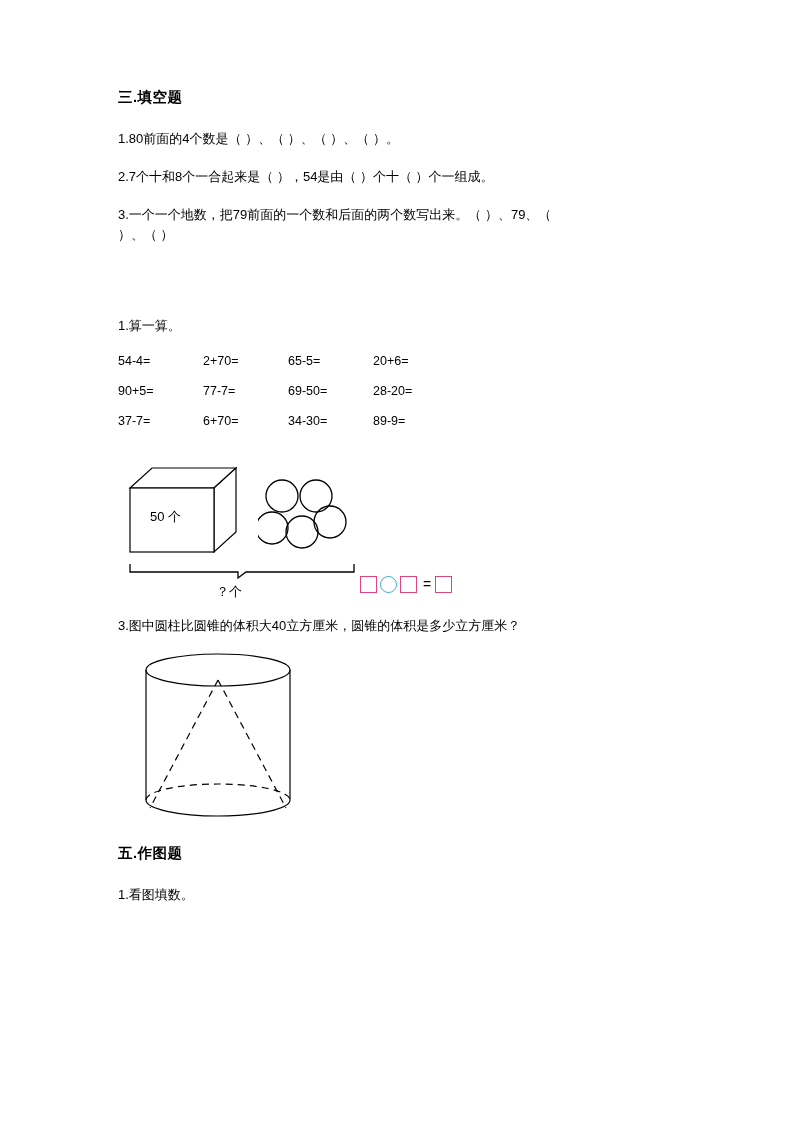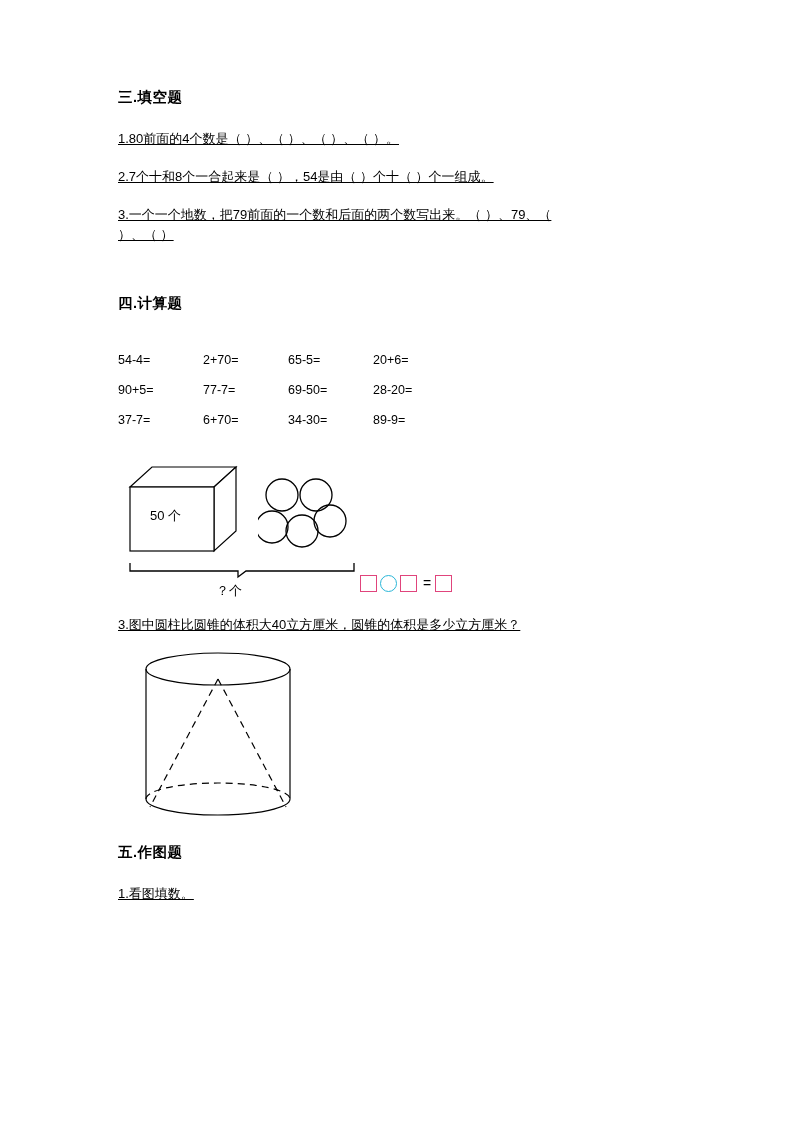--- a/index.html
+++ b/index.html
@@ -27,21 +27,20 @@
     font-size: 14.5px;
     font-weight: bold;
     margin: 0 0 0 0;
     letter-spacing: 0.5px;
   }
   .q {
     font-family: "Liberation Sans", sans-serif;
     font-size: 13px;
     line-height: 1.55;
     margin: 0;
-    text-decoration: underline;
   }
   .gap-18 { height: 18px; }
   .gap-14 { height: 14px; }
   .gap-22 { height: 22px; }
   .gap-30 { height: 30px; }
 
   
   .calc-grid {
     font-family: "Liberation Sans", sans-serif;
     font-size: 12.5px;
@@ -133,22 +132,22 @@
   <div class="gap-22"></div>
   <p class="q">1.80前面的4个数是（    ）、（    ）、（    ）、（    ）。</p>
   <div class="gap-18"></div>
   <p class="q">2.7个十和8个一合起来是（    ），54是由（    ）个十（    ）个一组成。</p>
   <div class="gap-18"></div>
   <p class="q">3.一个一个地数，把79前面的一个数和后面的两个数写出来。（    ）、79、（    ）、（    ）</p>
   <div class="gap-18"></div>
 
   <div class="gap-30"></div>
 
-  <div class="section-title">四.计算题</div>
   <div class="gap-22"></div>
+  <p class="q">1.算一算。</p>
   <div class="gap-18"></div>
 
   <div class="calc-grid">
     <div class="calc-row">
       <span class="calc-cell">54-4=</span>
       <span class="calc-cell">2+70=</span>
       <span class="calc-cell">65-5=</span>
       <span class="calc-cell">20+6=</span>
     </div>
     <div class="calc-row">

